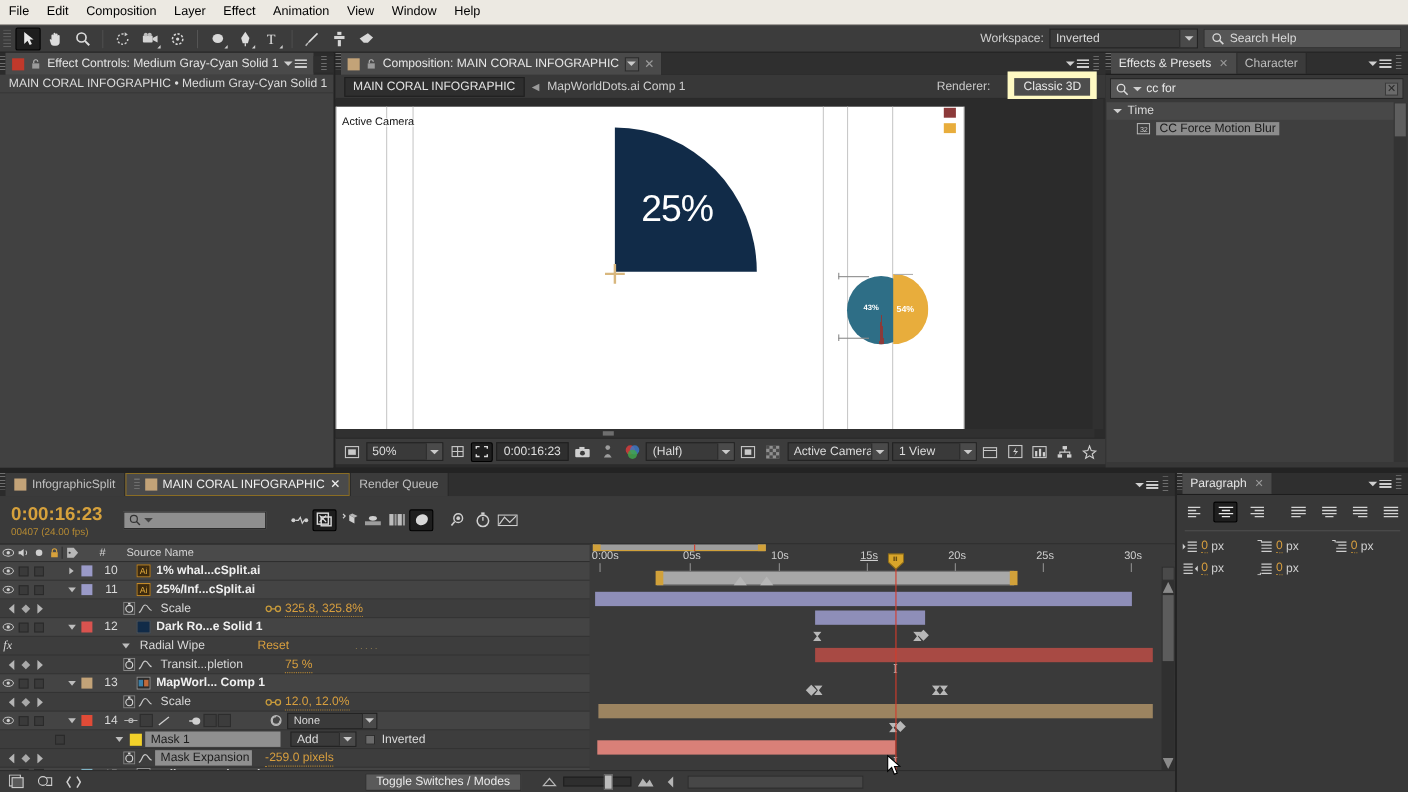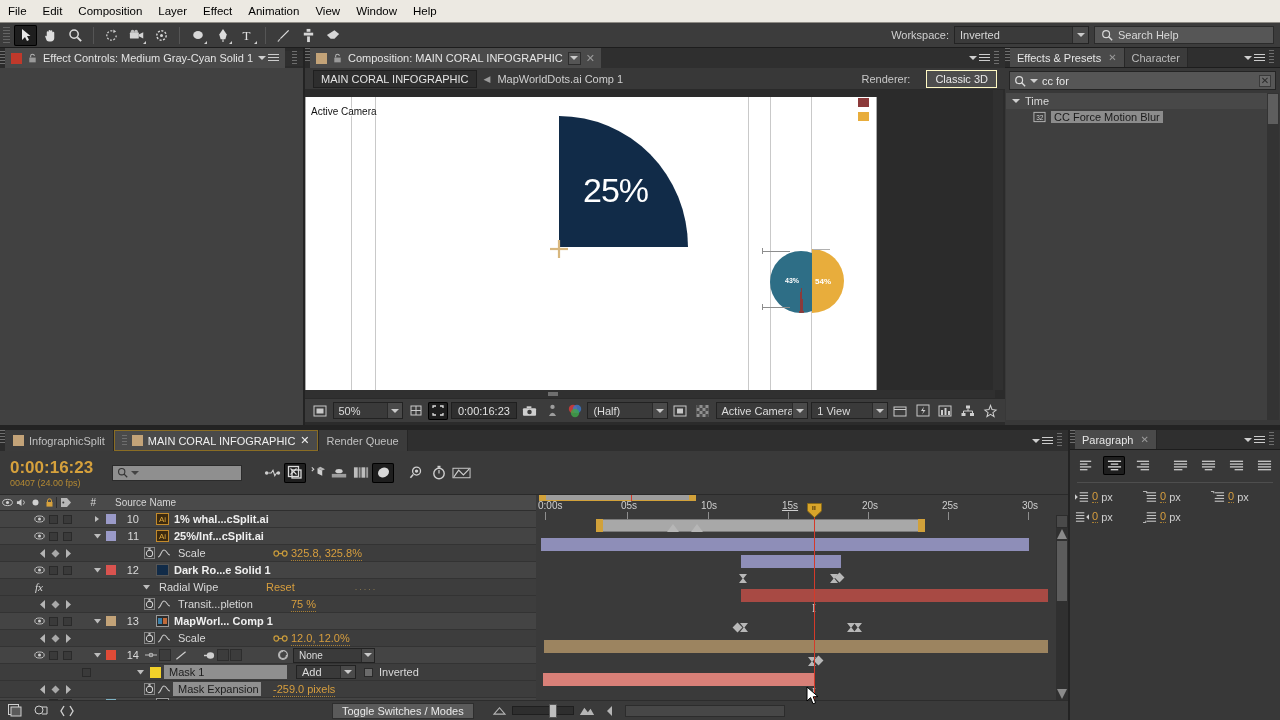--- a/index.html
+++ b/index.html
@@ -104,21 +104,21 @@
   .comp-tab .dd { width:13px;height:13px;background:#555;border:1px solid #2c2c2c;
                   display:flex;align-items:center;justify-content:center;}
   .comp-breadcrumb {
     height:22px; background:#383838; display:flex; align-items:center; gap:7px;
     padding:0 8px; font-size:11px; border-bottom:1px solid #2a2a2a;
   }
   .bc-chip { background:#2e2e2e; border:1px solid #1f1f1f; padding:2px 7px; color:#e3e3e3;}
   .bc-arrow { color:#9a9a9a; font-size:9px;}
   .bc-plain { color:#cfcfcf;}
   .renderer-wrap { margin-left:auto; display:flex;align-items:center;gap:16px;}
-  .renderer-chip { background:#4d4d4d;border:1px solid #fef9c3;padding:2px 8px;color:#e8e8e8;}
+  .renderer-chip { background:#4d4d4d;border:6px solid #fef9c3;padding:2px 8px;color:#e8e8e8;}
 
   .comp-canvas-area {
     position:relative; height:308px; background:#2b2b2b; overflow:hidden;
   }
   .canvas-white {
     position:absolute; left:0px; top:7px; width:572px; height:293px;
     background:#ffffff;
   }
   .vline { position:absolute; top:0; bottom:0; width:1px; background:#c9c9c9;}
   .active-cam-label {
@@ -194,21 +194,21 @@
   }
   .icobtn { width:22px;height:20px;display:flex;align-items:center;justify-content:center;border-radius:2px;}
   .icobtn.sel { background:#1e1e1e; box-shadow: inset 0 0 0 1px #000;}
 
   .tl-colhead {
     height:16px; background:#4a4a4a; display:flex; align-items:center;
     font-size:10px; color:#d5d5d5; border-bottom:1px solid #2e2e2e;
   }
   .tl-rows { position:relative; background:#3a3a3a; }
   .row { display:flex; height:17px; align-items:center; font-size:11px;
-         border-bottom:1px solid #333;padding-left:32px;}
+         border-bottom:1px solid #333;}
   .row.layer { background:#444; }
   .row.prop { background:#3d3d3d; }
   .cell { display:flex; align-items:center; height:100%; }
   .eyecol { width:14px; justify-content:center;}
   .audcol { width:14px; justify-content:center;}
   .solocol{ width:14px; justify-content:center;}
   .lockcol{ width:14px; justify-content:center;}
   .tog-sq { width:9px;height:9px;background:#3a3a3a;border:1px solid #2a2a2a;}
   .shycol { width:18px; justify-content:center;}
   .numcol { width:26px; justify-content:flex-end; padding-right:5px; color:#dadada;}
@@ -399,20 +399,21 @@
         <span>Effect Controls: Medium Gray-Cyan Solid 1</span>
         <span class="menu-burger">
             <i class="caret-d" style="border-top-color:#cfcfcf"></i>
             <span class="bars"></span>
           </span>
       </div>
       <div class="tabfill">
         <span class="sq-handle"></span>
       </div>
     </div>
+    <div class="ec-sub">MAIN CORAL INFOGRAPHIC  •  Medium Gray-Cyan Solid 1</div>
     <div class="ec-body"></div>
   </div>
 
   <div class="panel" id="comp-panel">
     <div class="comp-tabrow">
       <span class="sq-handle"></span>
       <div class="comp-tab">
         <span class="swatch" style="background:#c3a378"></span>
         <svg class="lock-ic" viewBox="0 0 12 12">
             <path d="M4 5V3.4a2 2 0 0 1 4 0" fill="none" stroke="#b8b8b8" stroke-width="1.1"></path>

